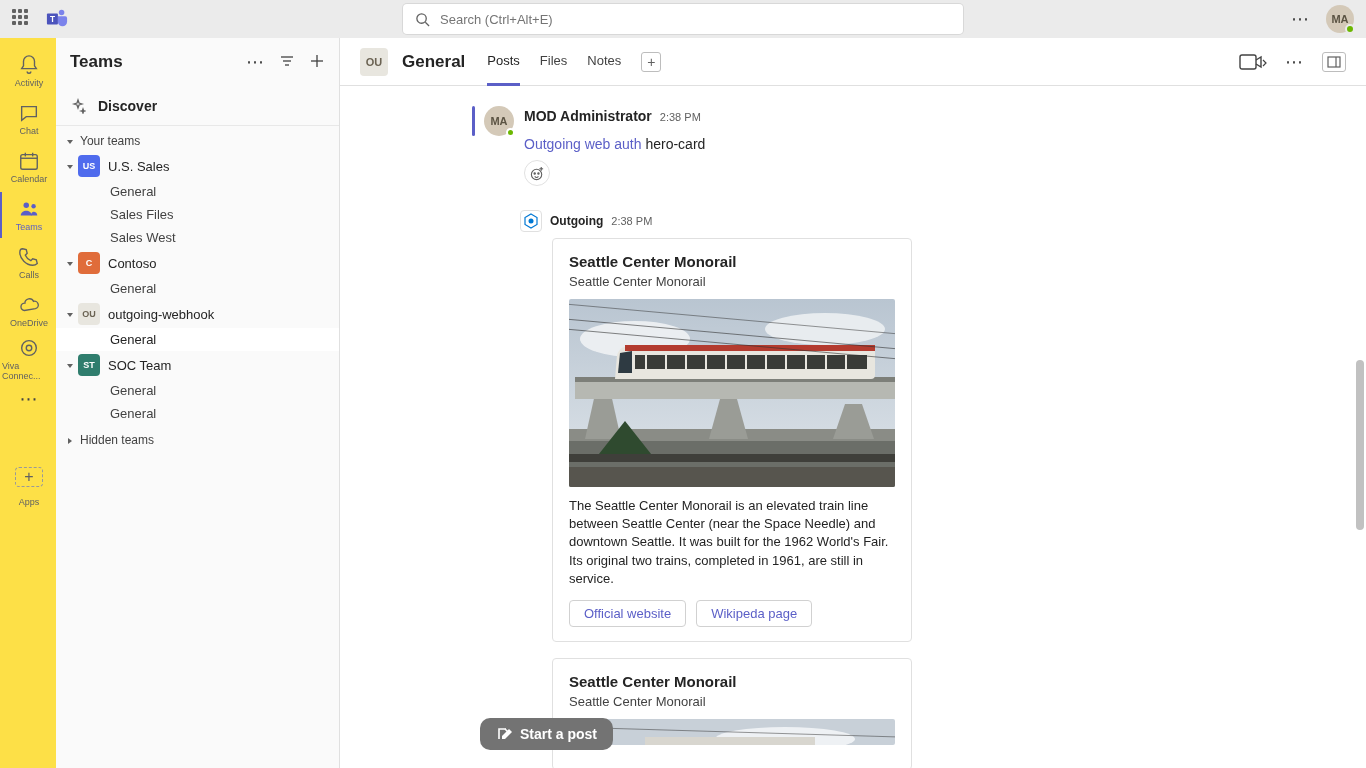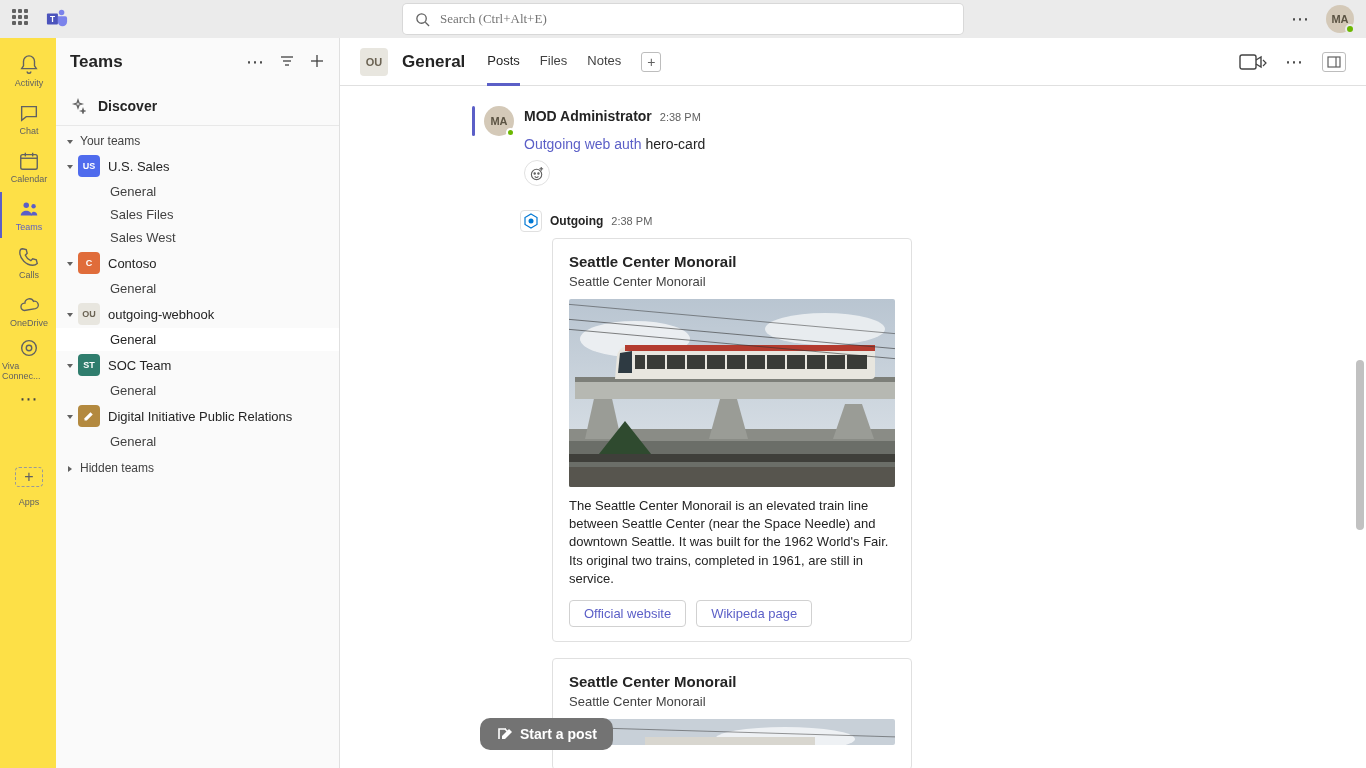--- a/index.html
+++ b/index.html
@@ -5,21 +5,21 @@
 * { margin: 0; padding: 0; box-sizing: border-box; font-family: 'Segoe UI', -apple-system, sans-serif; }
 body { width: 1366px; height: 768px; overflow: hidden; background: #f5f5f5; display: flex; flex-direction: column; }
 
 
 .topbar { height: 38px; background: #ebebeb; display: flex; align-items: center; padding: 0 12px; position: relative; }
 .waffle { width: 20px; height: 20px; display: grid; grid-template-columns: repeat(3,4px); grid-template-rows: repeat(3,4px); gap: 2px; margin-right: 14px; cursor: pointer; }
 .waffle span { background: #616161; border-radius: 1px; }
 .teams-logo { width: 22px; height: 22px; }
 .search-wrap { position: absolute; left: 50%; transform: translateX(-50%); width: 560px; height: 30px; background: #fff; border-radius: 4px; display: flex; align-items: center; padding: 0 12px; box-shadow: 0 0 0 1px rgba(0,0,0,0.08); }
 .search-wrap svg { color: #616161; margin-right: 10px; flex-shrink: 0; }
-.search-wrap input { border: none; outline: none; font-size: 13px; flex: 1; background: transparent; color: #242424; font-family: Liberation Serif, serif; }
+.search-wrap input { border: none; outline: none; font-size: 13px; flex: 1; background: transparent; color: #242424; }
 .topbar-right { margin-left: auto; display: flex; align-items: center; gap: 16px; }
 .dots-h { color: #424242; font-size: 18px; letter-spacing: 1px; cursor: pointer; line-height: 1; }
 .avatar { width: 28px; height: 28px; border-radius: 50%; background: #d4c9b8; color: #5b5343; font-size: 11px; font-weight: 600; display: flex; align-items: center; justify-content: center; position: relative; cursor: pointer; }
 .presence { position: absolute; bottom: -1px; right: -1px; width: 10px; height: 10px; border-radius: 50%; background: #6bb700; border: 2px solid #ebebeb; }
 
 
 .main { flex: 1; display: flex; min-height: 0; }
 
 
 .rail { width: 56px; background: #fde047; display: flex; flex-direction: column; align-items: center; padding-top: 10px; gap: 2px; }
@@ -242,28 +242,20 @@
           <span>outgoing-webhook</span>
         </div>
       <div class="channel-row selected">General</div>
 
       <div class="team-row">
           <div class="team-avatar" style="background:#2f7d6d">ST</div>
           <span>SOC Team</span>
         </div>
       <div class="channel-row">General</div>
 
-      <div class="team-row">
-          <div class="team-avatar" style="background:#b3893f">
-            <svg width="12" height="12" viewBox="0 0 16 16" fill="#fff">
-              <path d="M2 11l8-8 3 3-8 8H2z"></path>
-            </svg>
-          </div>
-          <span>Digital Initiative Public Relations</span>
-        </div>
       <div class="channel-row">General</div>
 
       <div class="hidden-row">Hidden teams</div>
     </div>
   </div>
 
   <div class="content">
     <div class="chan-head">
       <div class="chan-avatar">OU</div>
       <div class="chan-name">General</div>

